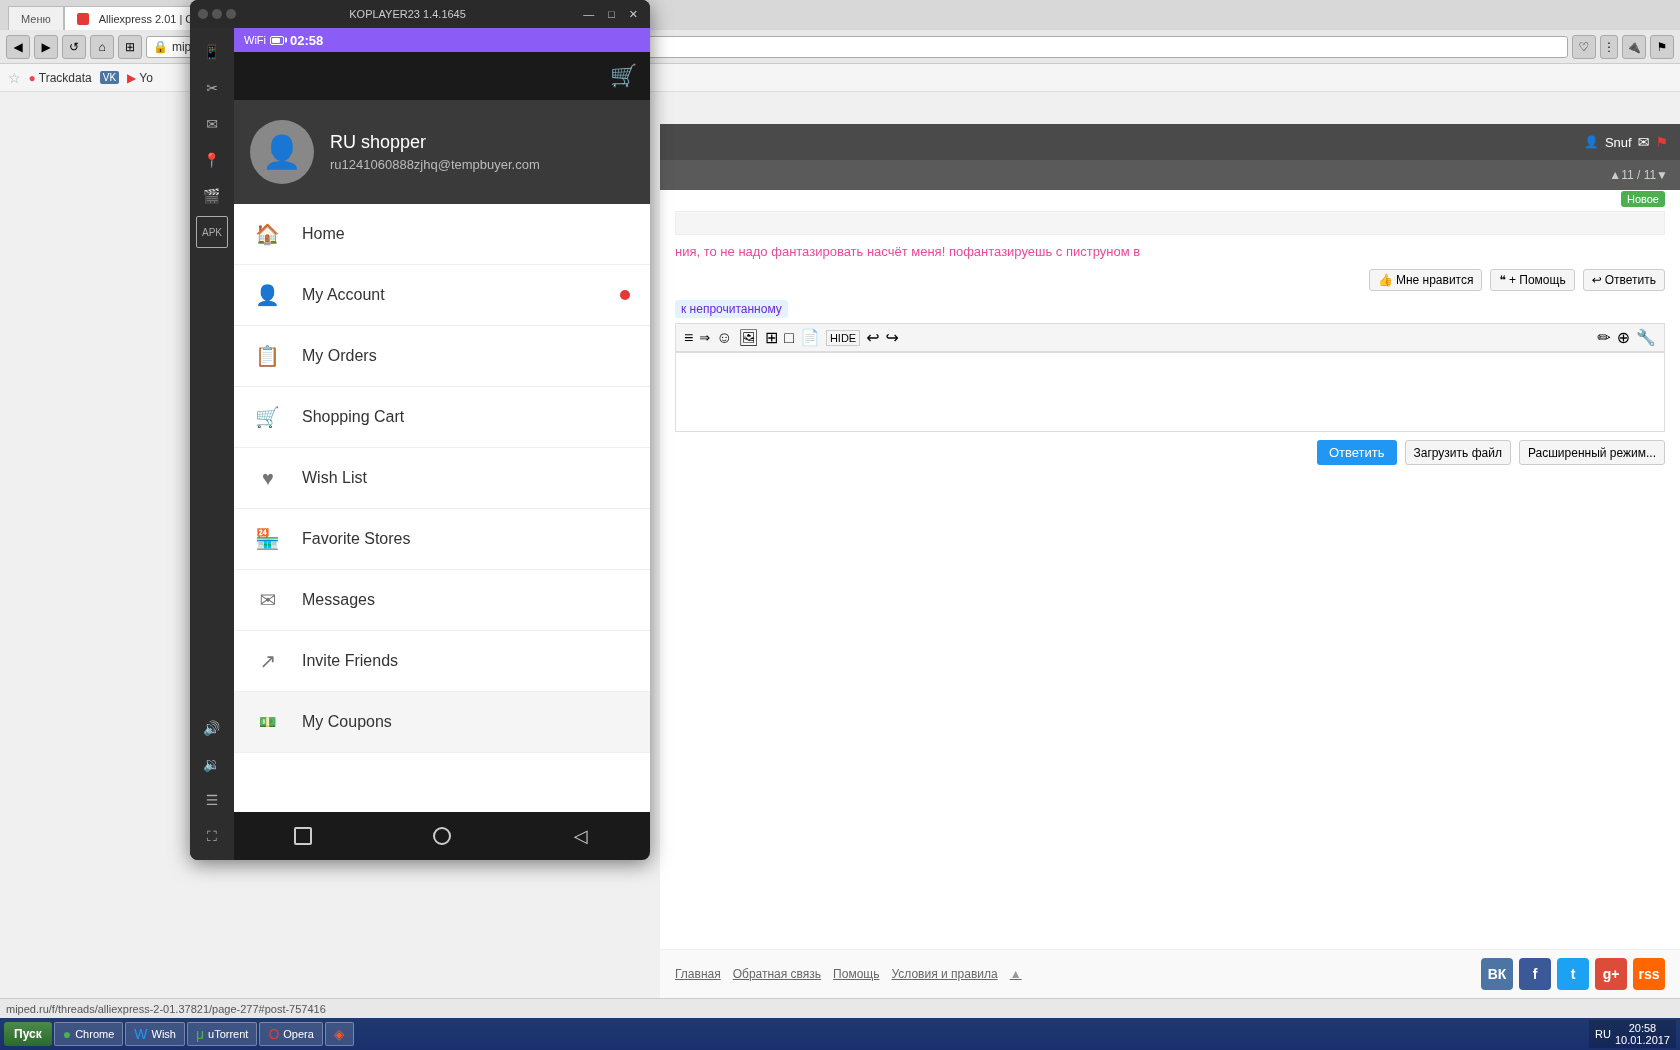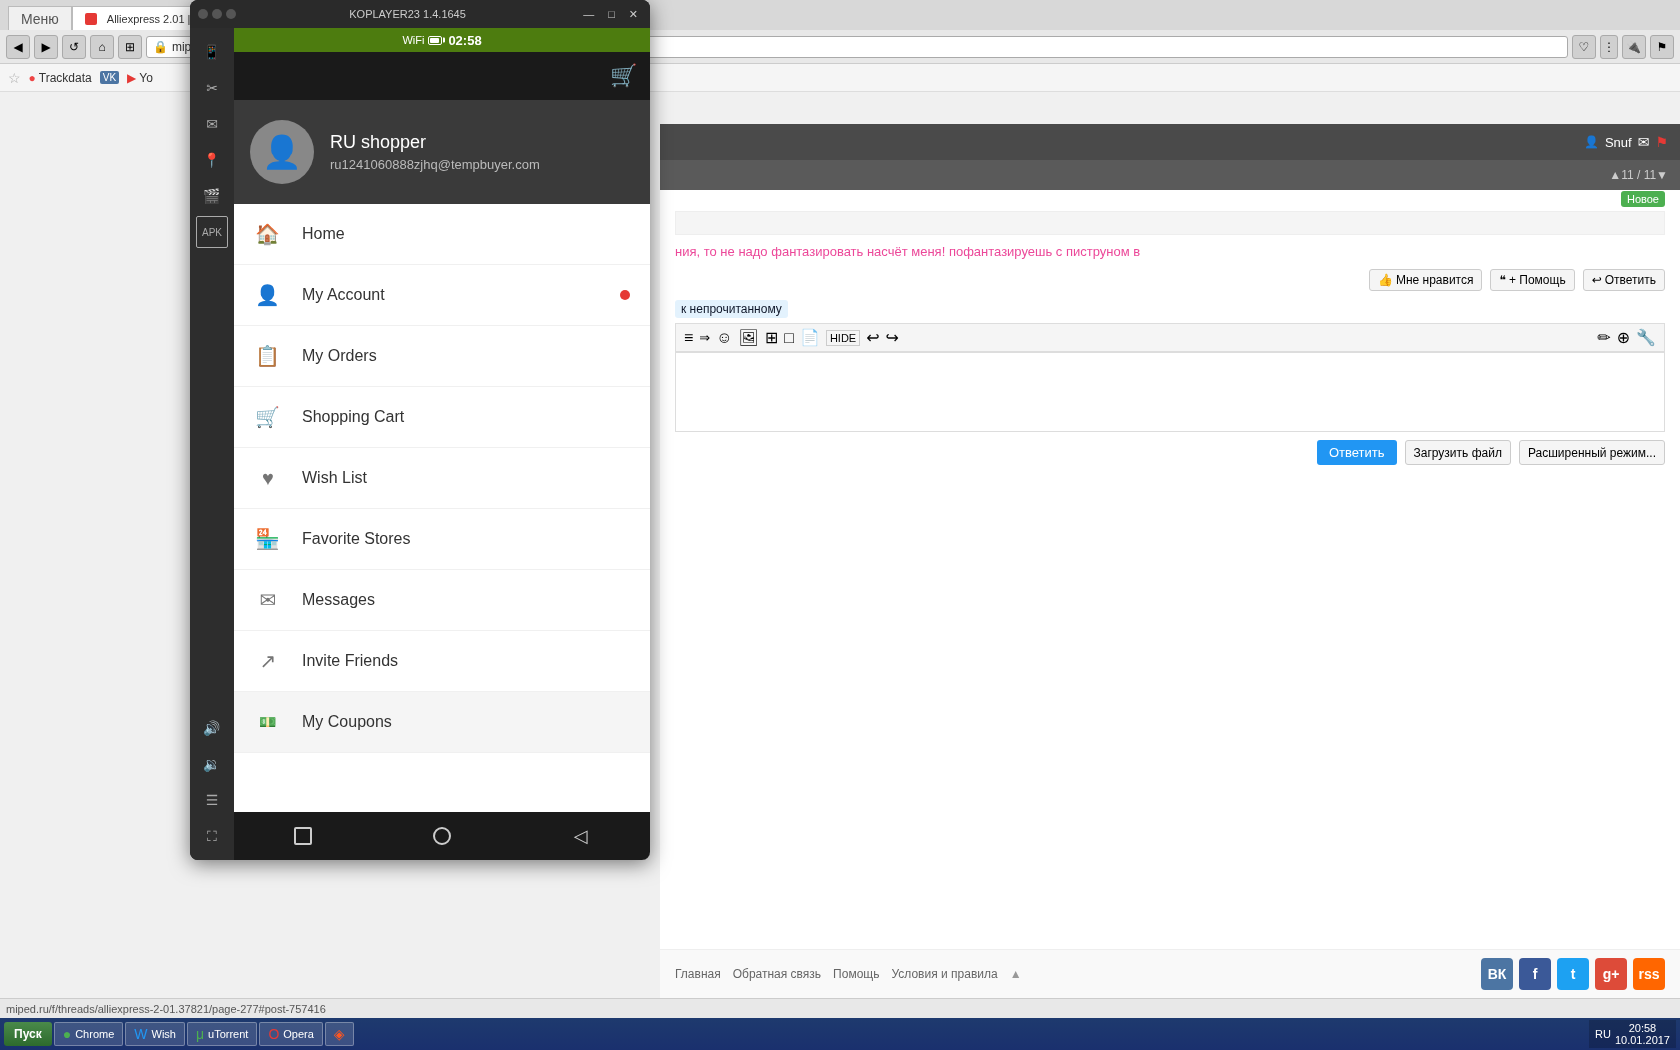--- a/index.html
+++ b/index.html
@@ -202,20 +202,21 @@
       border: 1px solid #ddd;
       min-height: 80px;
       margin: 0;
     }
 
     .footer-links {
       display: flex;
       gap: 12px;
       font-size: 12px;
       color: #666;
+      text-decoration: underline;
     }
 
     .social-icons {
       display: flex;
       gap: 6px;
     }
 
     .social-icon {
       width: 32px;
       height: 32px;
@@ -304,24 +305,24 @@
       left: 44px;
       right: 0;
       bottom: 0;
       background: #fff;
       overflow: hidden;
     }
 
     
     .android-statusbar {
       height: 24px;
-      background: #4d7c0f;
-      display: flex;
-      align-items: center;
-      justify-content: center;
+      background: #8b5cf6;
+      display: flex;
+      align-items: center;
+      justify-content: flex-start;
       padding: 0 10px;
       gap: 6px;
     }
 
     .status-icons {
       display: flex;
       align-items: center;
       gap: 4px;
     }
 
@@ -592,21 +593,21 @@
     }
 
   </style>
 </head>
 <body>
 
 <div class="browser-window">
 
   <div class="browser-tabs">
     <div class="tab">
-      <span style="font-size:14px; color:#555;">Меню</span>
+      <span style="font-size:11px; color:#555;">Меню</span>
     </div>
     <div class="tab active">
       <span style="display:inline-block;width:12px;height:12px;background:#e53935;border-radius:2px;margin-right:4px;"></span>
       <span style="font-size:11px; color:#333;">Alliexpress 2.01 | Стран...</span>
       <span style="margin-left:6px; color:#999; cursor:pointer;">✕</span>
     </div>
     <div class="tab">
       <span style="font-size:11px; color:#555;">KOPLAYER23 1.4.1645</span>
     </div>
   </div>
@@ -675,21 +676,21 @@
           <span>❝</span>
           <span>+ Помощь</span>
         </button>
         <button class="action-btn">
           <span>↩</span>
           <span>Ответить</span>
         </button>
       </div>
 
       <div style="margin: 6px 0;">
-        <span style="color:#0f172a; font-size:12px; background:#e3f2fd; padding:2px 6px; border-radius:3px;">к непрочитанному</span>
+        <span style="color:#6d28d9; font-size:12px; background:#e3f2fd; padding:2px 6px; border-radius:3px;">к непрочитанному</span>
       </div>
 
       <div class="editor-toolbar">
         <span style="cursor:pointer;">≡</span>
         <span style="cursor:pointer; font-size:13px;">⇒</span>
         <span style="cursor:pointer;">☺</span>
         <span style="cursor:pointer;">🖼</span>
         <span style="cursor:pointer;">⊞</span>
         <span style="cursor:pointer;">□</span>
         <span style="cursor:pointer;">📄</span>

